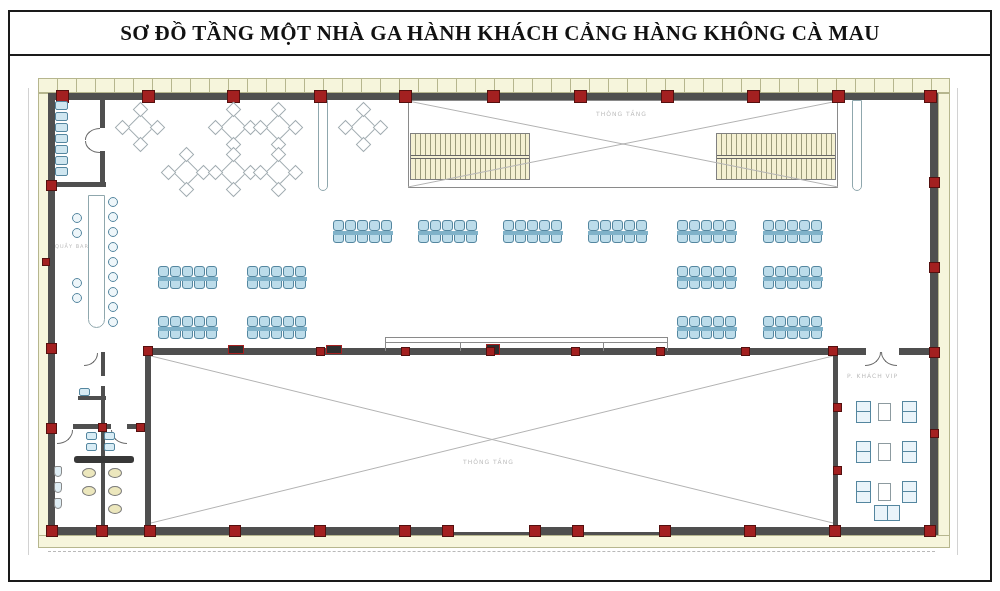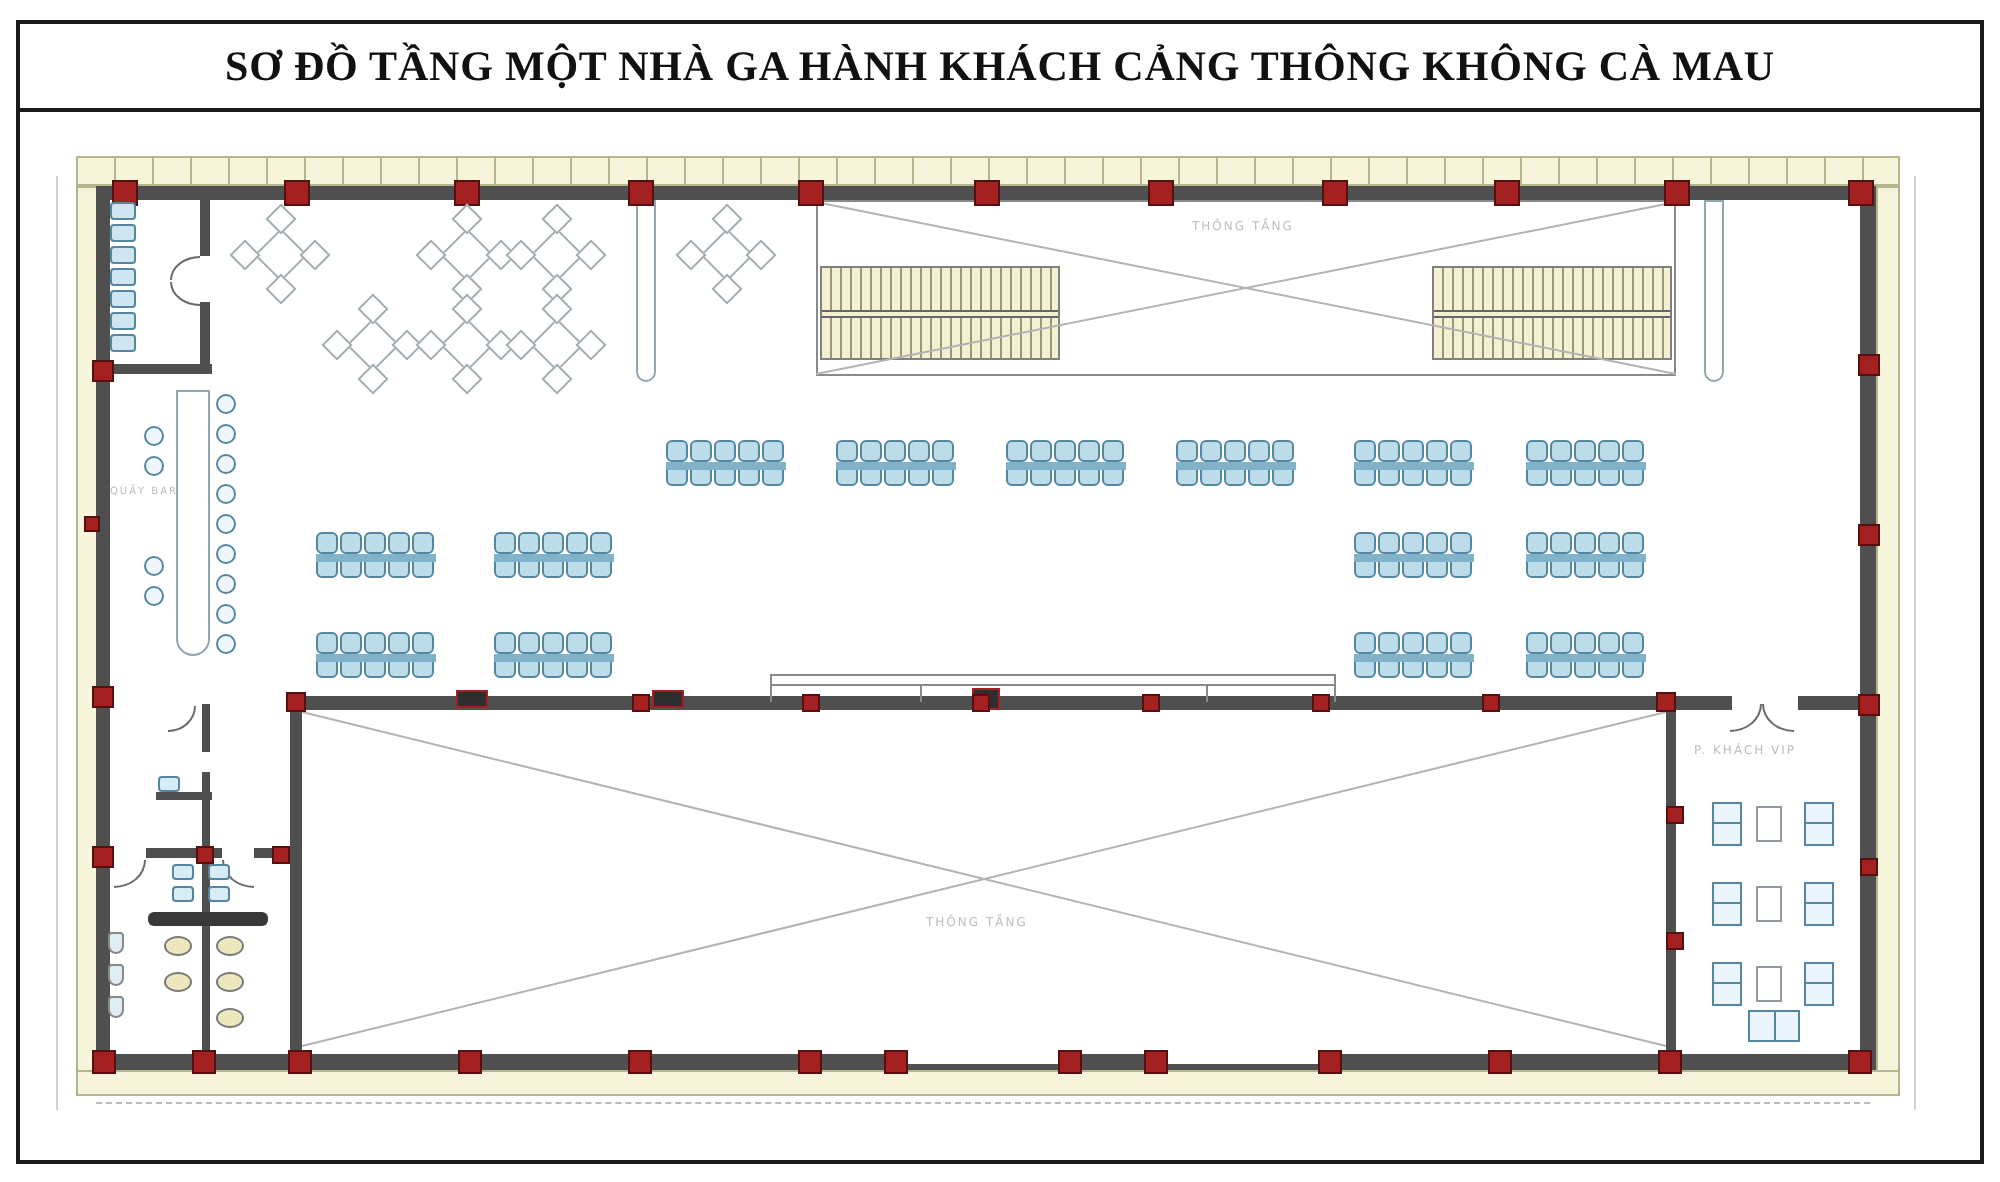--- a/index.html
+++ b/index.html
@@ -65,21 +65,21 @@
   .room-label { position:absolute; color:var(--label); font-family:"DejaVu Sans", sans-serif;
                 white-space:nowrap; letter-spacing:1px; }
   .diag { stroke:var(--diagonal); stroke-width:1; }
   svg.overlay { position:absolute; left:0; top:0; pointer-events:none; }
 </style>
 </head>
 <body>
 
 <div id="frame"></div>
 <div id="title-bar">
-  <span class="t">SƠ ĐỒ TẦNG MỘT NHÀ GA HÀNH KHÁCH CẢNG THÔNG KHÔNG CÀ MAU</span>
+  <span class="t">SƠ ĐỒ TẦNG MỘT NHÀ GA HÀNH KHÁCH CẢNG HÀNG KHÔNG CÀ MAU</span>
 </div>
 
 <div id="plan">
 
   <div class="band ticks" style="left:38px;top:78px;width:912px;height:15px;"></div>
   <div class="band" style="left:38px;top:93px;width:12px;height:455px;"></div>
   <div class="band" style="left:938px;top:93px;width:12px;height:455px;"></div>
   <div class="band" style="left:38px;top:535px;width:912px;height:13px;"></div>
 
   <div class="thinline" style="left:28px;top:88px;width:1px;height:467px;"></div>

